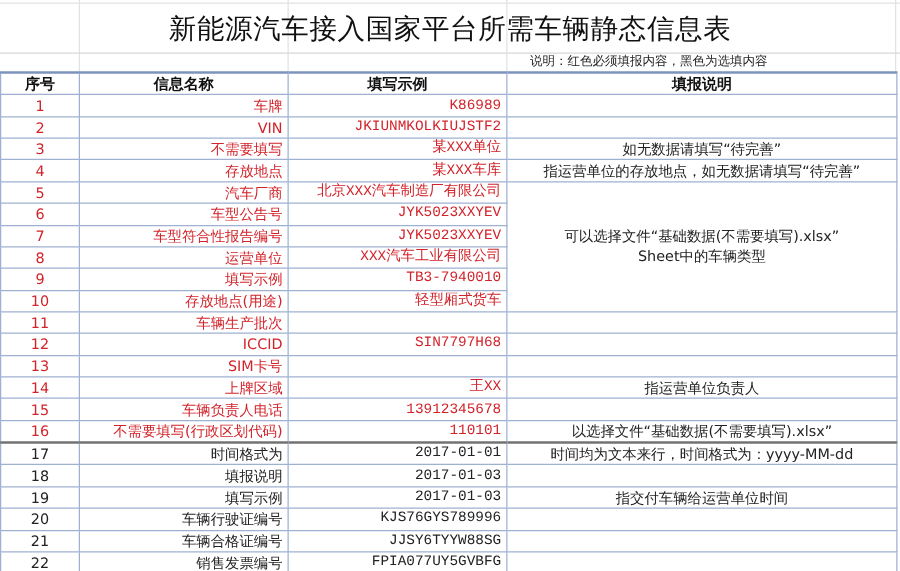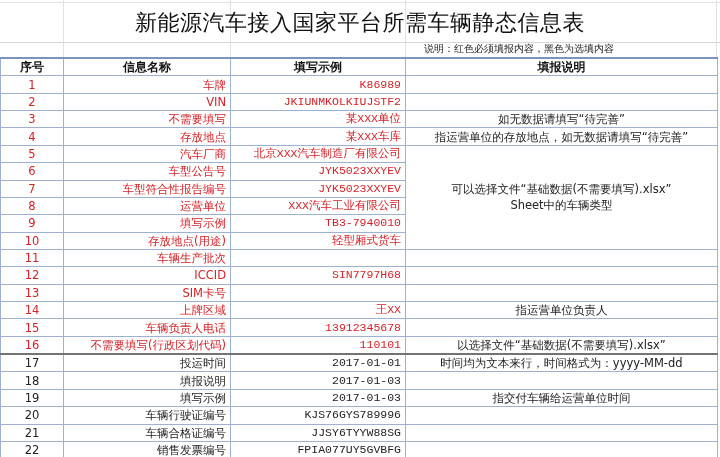--- a/index.html
+++ b/index.html
@@ -148,21 +148,21 @@
           <td class="desc"></td>
         </tr>
         <tr class="req sep">
           <td class="num">16</td>
           <td class="name">不需要填写(行政区划代码)</td>
           <td class="ex">110101</td>
           <td class="desc">以选择文件“基础数据(不需要填写).xlsx”</td>
         </tr>
         <tr class="opt">
           <td class="num">17</td>
-          <td class="name">投运时间</td>
+          <td class="name">时间格式为</td>
           <td class="ex">2017-01-01</td>
           <td class="desc">时间均为文本来行，时间格式为：yyyy-MM-dd</td>
         </tr>
         <tr class="opt">
           <td class="num">18</td>
           <td class="name">填报说明</td>
           <td class="ex">2017-01-03</td>
           <td class="desc"></td>
         </tr>
         <tr class="opt">

